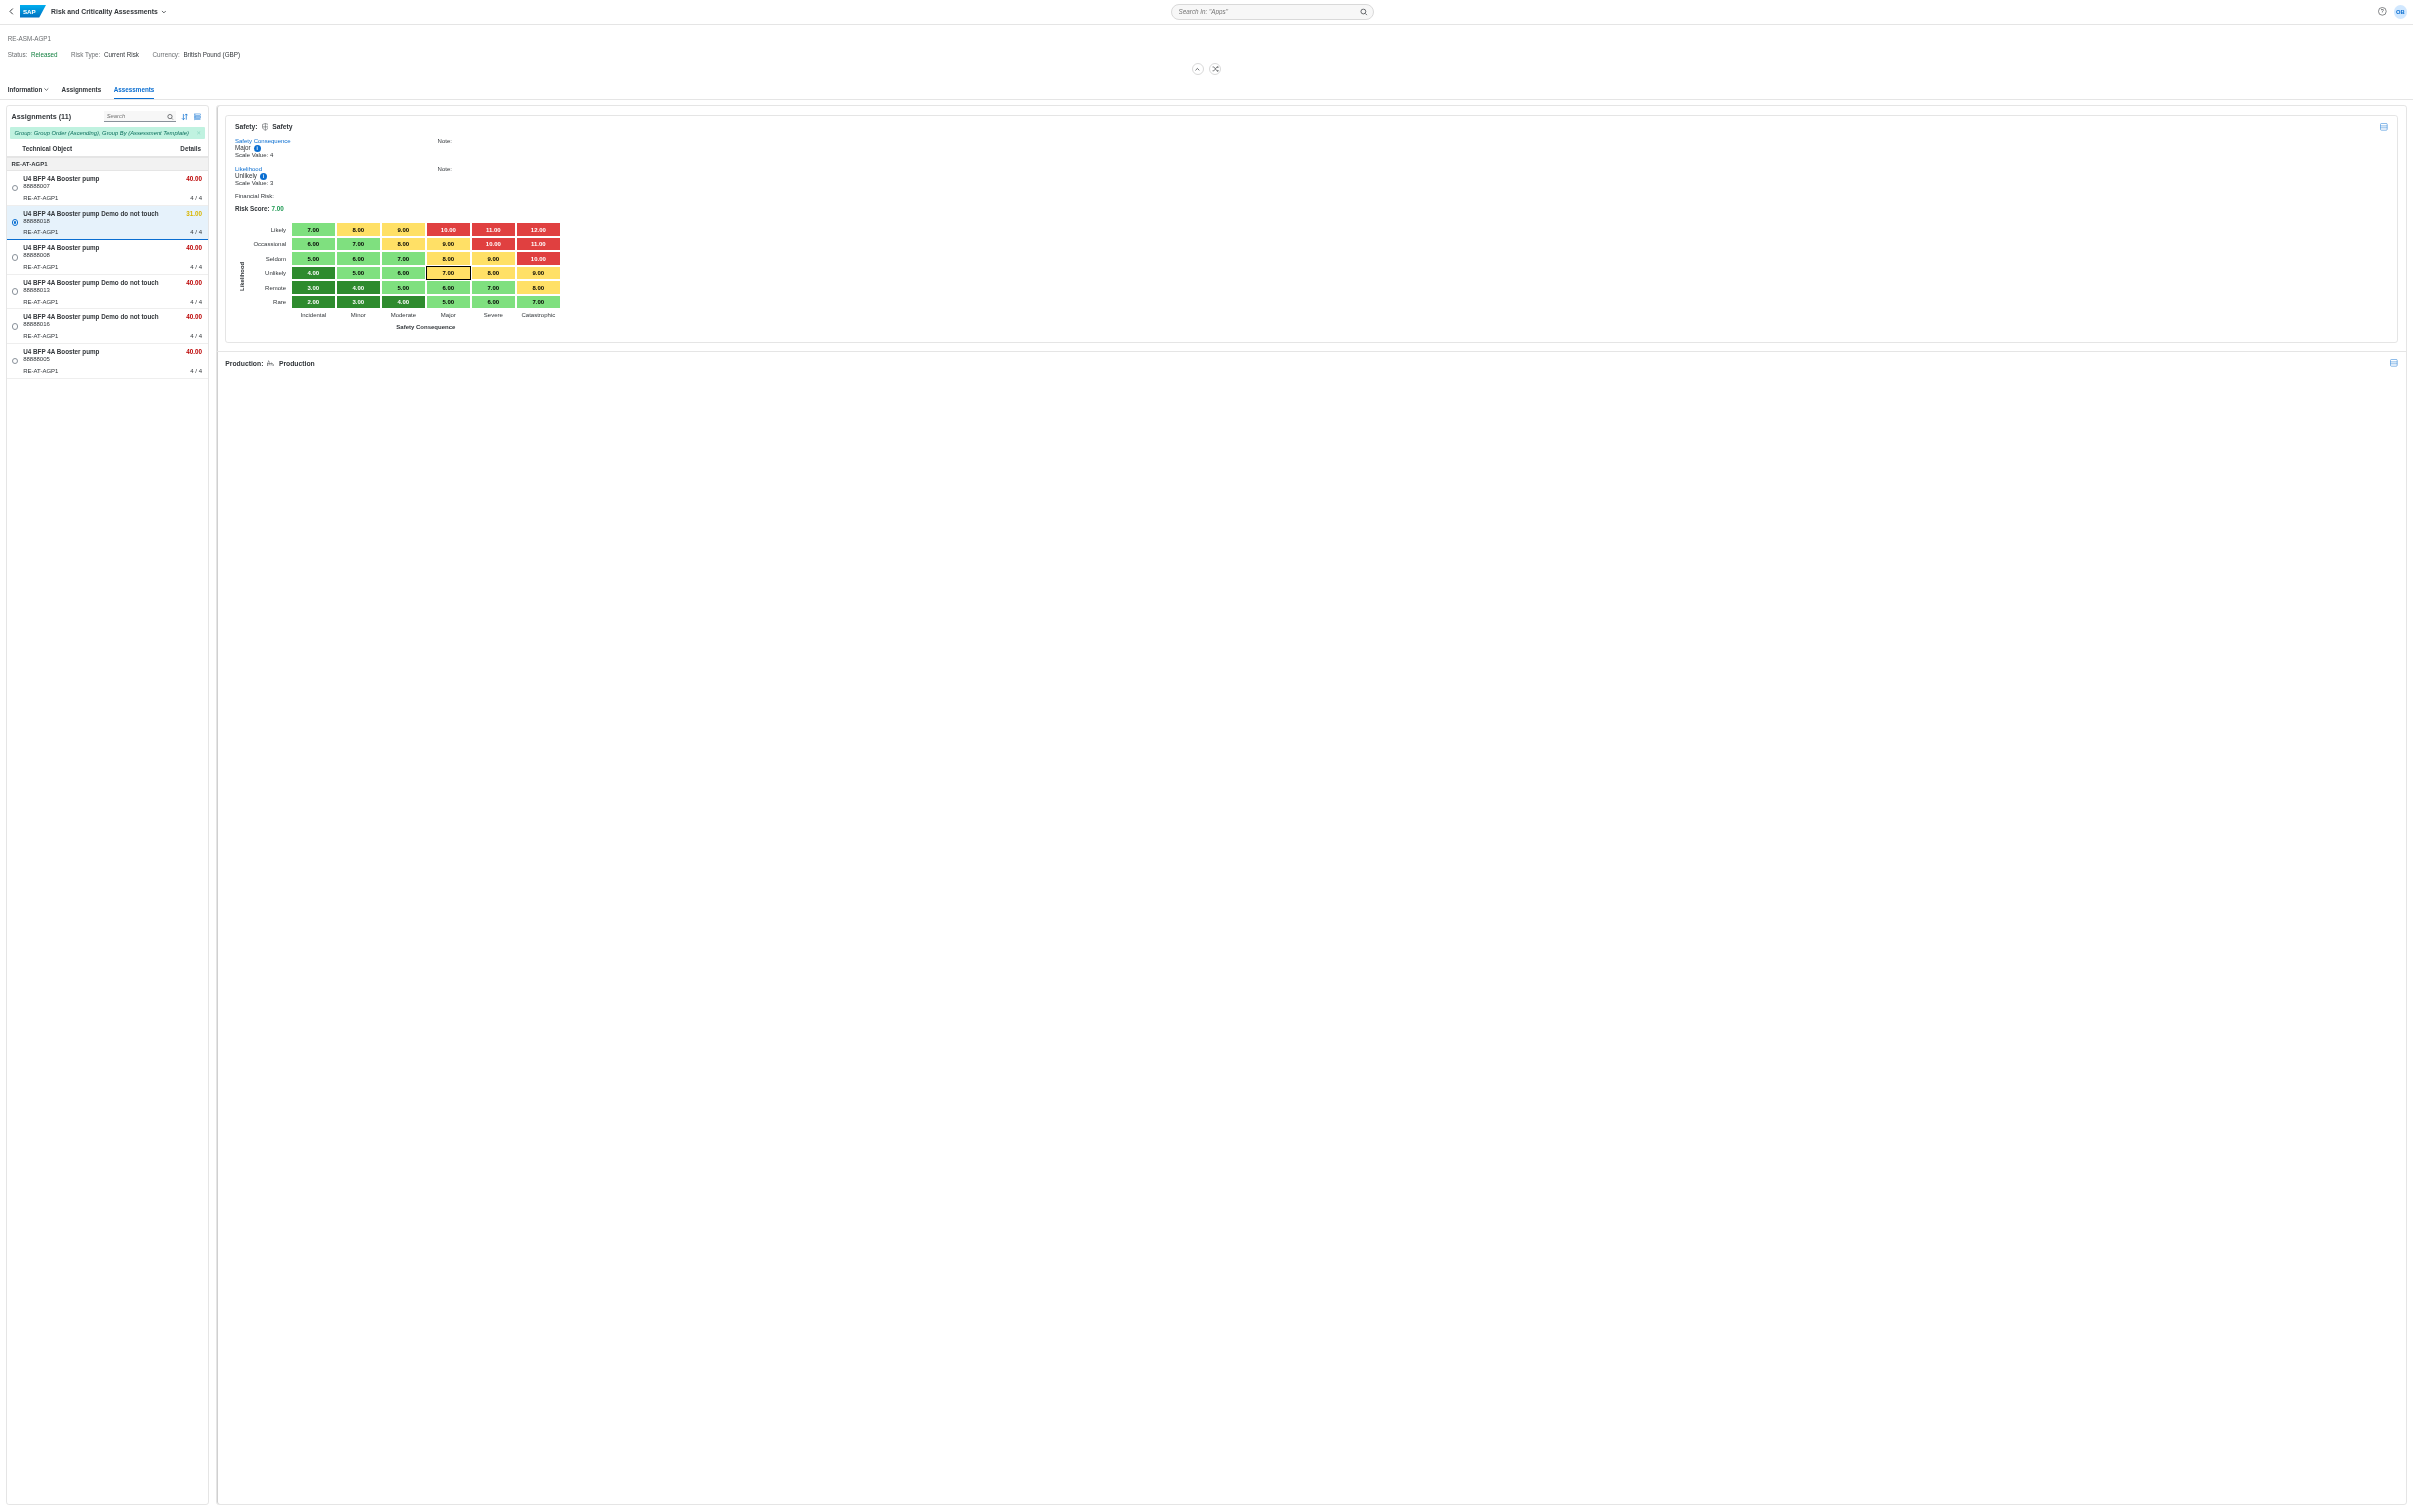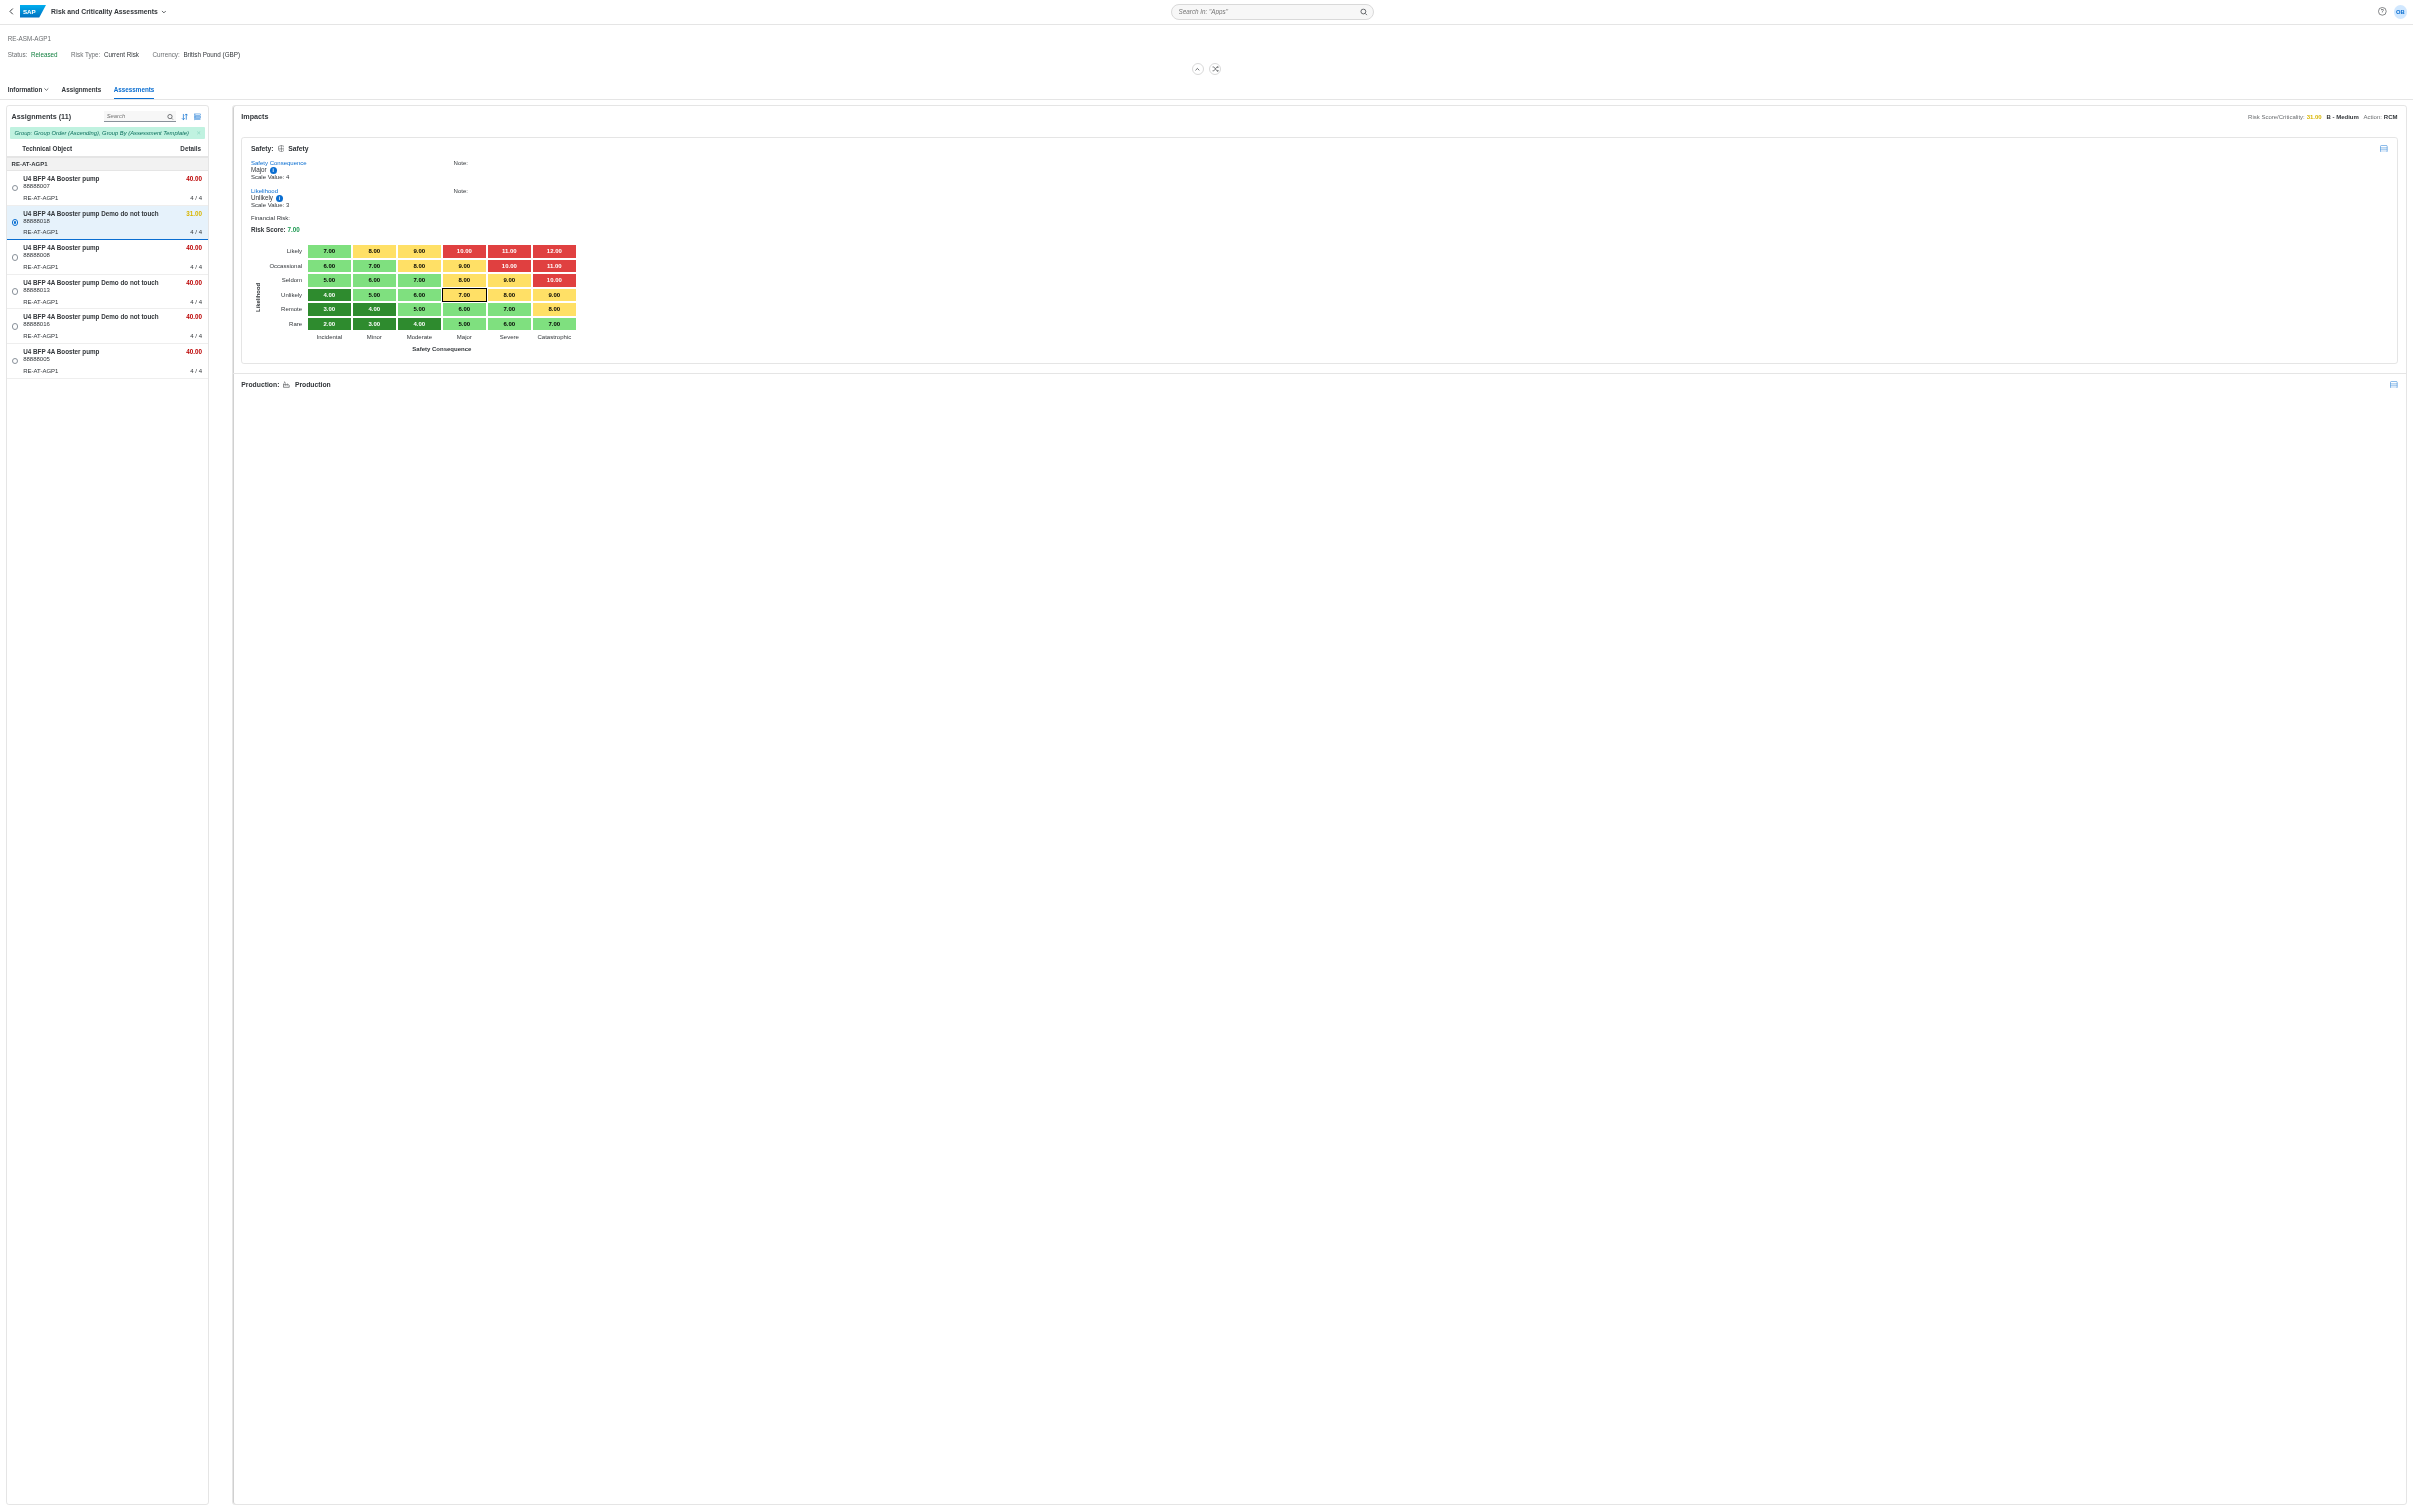--- a/index.html
+++ b/index.html
@@ -24,21 +24,21 @@
   .obj-facts .label{color:#6a6d70; margin-right:1.9px;}
   .released{ color:#107e3e;}
   .mid-icons { display:flex; justify-content:center; gap:4.8px; margin:1px 0 2.9px;}
   .circle-btn{ width:12.6px; height:12.6px; border:0.5px solid #d9d9d9; border-radius:50%; display:flex; align-items:center; justify-content:center; cursor:pointer; font-size:5.8px; color:#32363a;}
   
   .tabs { display:flex; gap:12.6px; padding:0 7.7px; border-bottom: 0.5px solid #e5e5e5; margin-top:2.9px;}
   .tab { padding:4.8px 0 5.8px; font-size:6.3px; font-weight:600; color:#32363a; cursor:pointer; position:relative; display:flex; align-items:center; gap:1.9px;}
   .tab.active{ color:#0a6ed1; }
   .tab.active::after{ content:""; position:absolute; left:0; right:0; bottom:-0.5px; height:1.4px; background:#0a6ed1;}
   
-  .content { flex:1; display:flex; overflow:hidden; padding: 5.8px; gap:16px;justify-content:flex-end;}
+  .content { flex:1; display:flex; overflow:hidden; padding: 5.8px; gap:0;justify-content:flex-end;}
   .leftcol { width:203px; flex:none; border:0.5px solid #e5e5e5; border-radius:2.9px; background:#fff; display:flex; flex-direction:column; overflow:hidden; box-shadow: 0 0 0 rgba(0,0,0,0);}
   .lc-header { display:flex; align-items:center; padding:4.8px 4.8px; gap:3.9px;}
   .lc-title { font-weight:700; font-size:7.2px; flex:1;}
   .mini-search { position:relative; }
   .mini-search input{ width:72px; padding:1.9px 11.6px 1.9px 2.9px; border:none; border-bottom:0.5px solid #89919a; background:#f7f7f7; font-style:italic; font-size:5.8px;}
   .mini-search .s-icon{ position:absolute; right:1.9px; top:50%; transform:translateY(-50%);}
   .icon-btn { width:9.7px; height:9.7px; display:flex; align-items:center; justify-content:center; color:#0a6ed1; cursor:pointer;}
   .group-pill { margin:0 2.9px 2.9px; background:#c0f2e0; color:#0a6e5c; font-style:italic; font-size:5.8px; padding:2.9px 13.5px 2.9px 4.8px; border-radius:1px; position:relative;}
   .group-pill .close{ position:absolute; right:3.9px; top:50%; transform:translateY(-50%); font-style:normal; color:#8fd9c5; cursor:pointer;}
   .col-headers{ display:flex; padding: 3.9px 6.8px; font-weight:700; border-bottom:0.5px solid #e5e5e5;}
@@ -301,28 +301,20 @@
         <div class="item-sub">RE-AT-AGP1</div>
         <div class="item-det">4 / 4</div>
       </div>
     </div>
           </div>
         </div>
     </div>
 
     <div class="rightcol">
       <div class="rightcol-inner">
-        <div class="rc-head">
-          <div class="rc-title">Impacts</div>
-          <div class="rc-stats">
-            <span><span class="lbl">Risk Score/Criticality:</span><span class="val-score">31.00</span></span>
-            <span class="val-bold">B - Medium</span>
-            <span><span class="lbl">Action:</span><span class="val-bold">RCM</span></span>
-          </div>
-        </div>
 
         <div class="panel">
           <div class="panel-title">
             <span>Safety:</span>
             <svg width="6.8" height="7.7" viewBox="0 0 14 16">
                 <path d="M7 1 L13 3 v5 c0 4 -3 6 -6 7 c-3 -1 -6 -3 -6 -7 v-5 z M7 1 v14 M1 8 h12" stroke="#32363a" stroke-width="1" fill="none"></path>
               </svg>
             <span>Safety</span>
             <span class="right-icn">
               <svg width="7.7" height="7.7" viewBox="0 0 16 16">

